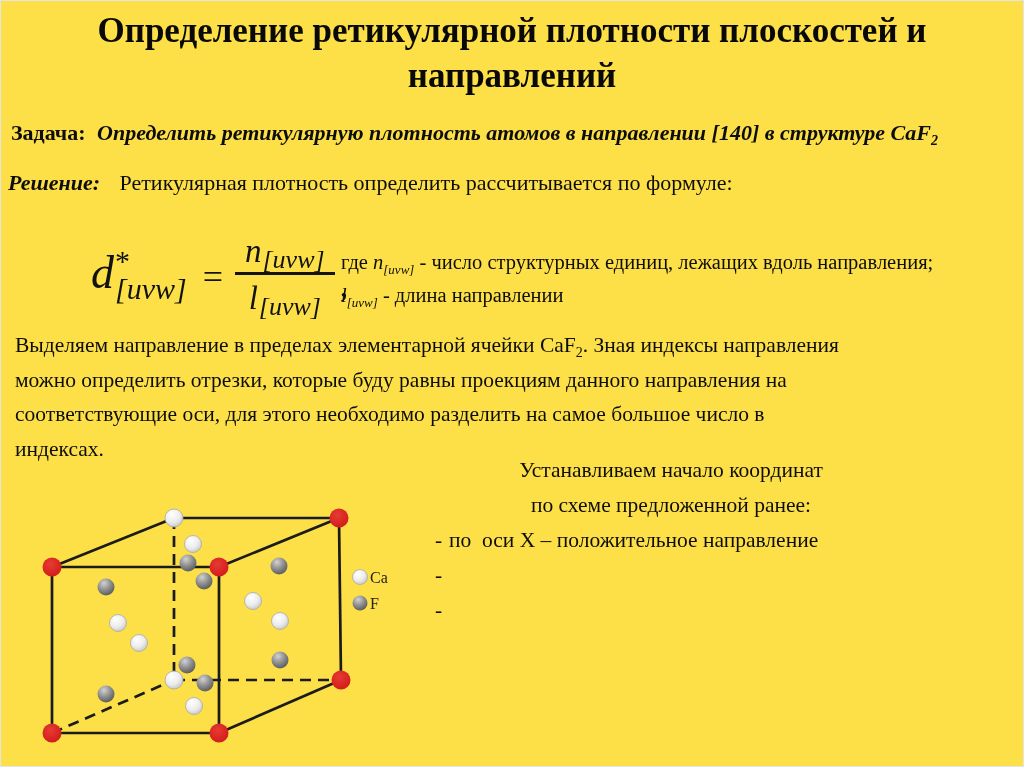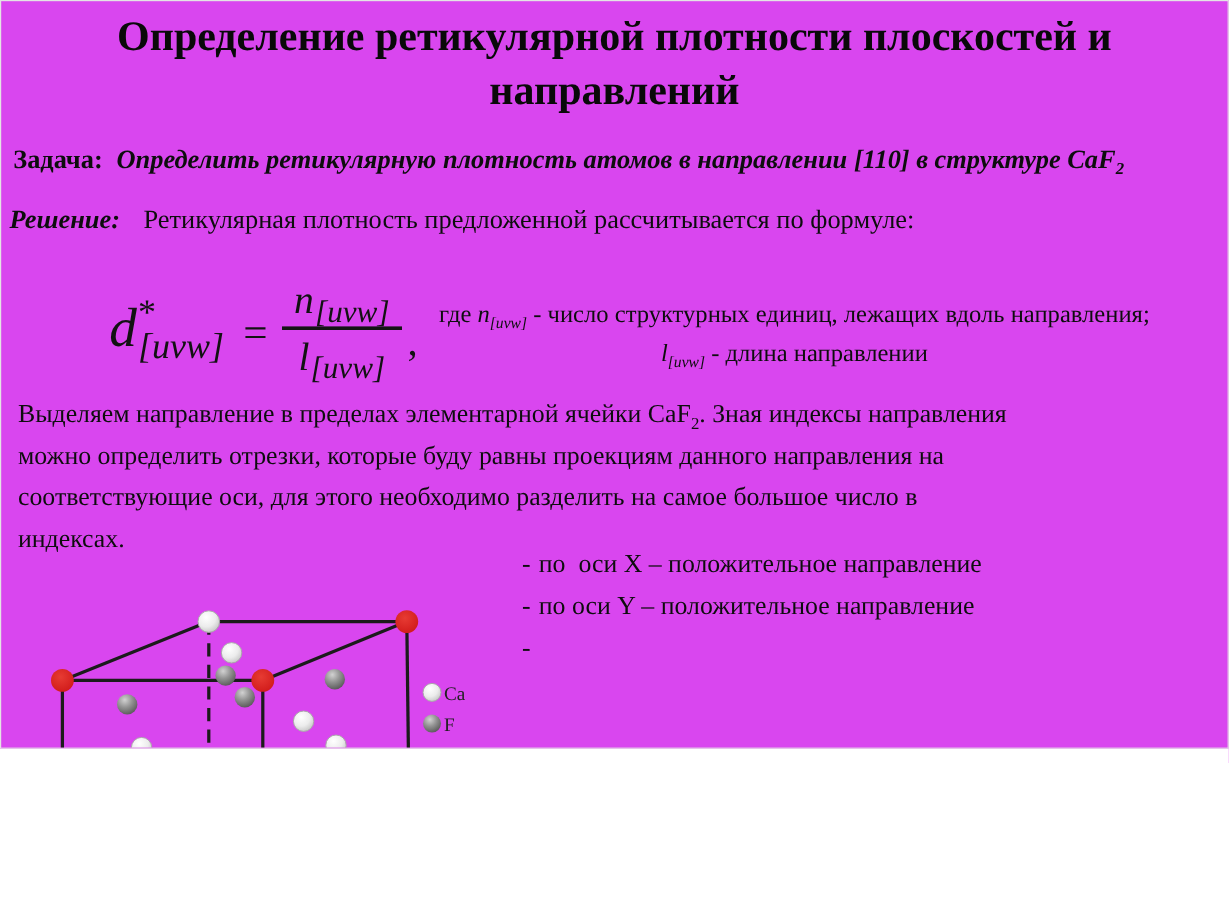--- a/index.html
+++ b/index.html
@@ -1,18 +1,18 @@
 <!DOCTYPE html>
 <html><head>
 <meta charset="utf-8">
 <style>
   html,body { margin:0; padding:0; background:#fff; }
   .slide {
-    position:relative; width:1024px; height:624px;
-    background:#d946ef; overflow:hidden;
+    position:relative; width:1024px; height:767px;
+    background:#fde047; overflow:hidden;
     font-family:"Liberation Serif","DejaVu Serif",serif;
     color:#0d0d0d;
     box-sizing:border-box;
     border:1px solid #e4e4e4;
   }
   
   .title {
     position:absolute; top:7px; left:0; right:0;
     text-align:center; font-size:35px; font-weight:bold;
     line-height:45px; white-space:pre-line; color:#090909;
@@ -39,22 +39,22 @@
   .f-dsub { font-size:30px; line-height:30px; margin-top:2px; }
   .f-eq { font-size:36px; font-style:normal; margin:0 12px 0 16px; }
   .f-frac { display:flex; flex-direction:column; align-items:center; }
   .f-num, .f-den { display:flex; align-items:flex-start; font-size:33px; line-height:30px; padding:2px 10px 6px 10px; }
   .f-num { border-bottom:3px solid #141414; }
   .f-den { padding-top:8px; }
   .f-ssub { font-size:26px; position:relative; top:9px; margin-left:1px; }
   .f-comma { font-size:34px; font-style:normal; align-self:flex-end; margin:0 0 14px 5px; }
   
   .where {
-    position:absolute; left:321px; top:245px;
-    font-size:20.5px; line-height:33px; color:#0d0d0d; width:680px;text-align:center;
+    position:absolute; left:340px; top:245px;
+    font-size:20.5px; line-height:33px; color:#0d0d0d; width:680px;
   }
   .where i { font-style:italic; }
   .where sub { font-size:13px; font-style:italic; line-height:0; }
   
   .para {
     position:absolute; left:14px; top:327px; width:1004px;
     font-size:21.5px; line-height:34.5px; white-space:pre-line;
   }
   
   .coords { position:absolute; left:400px; top:452px; width:540px; font-size:21.5px; }
@@ -69,26 +69,26 @@
 </head>
 <body>
 
 <div class="slide">
 
   <div class="title">Определение ретикулярной плотности плоскостей и
 направлений</div>
 
   <div class="task">
     <span class="lbl">Задача:</span>
-    <span class="body"><span>Определить ретикулярную плотность атомов в направлении [110] в структуре CaF</span><sub>2</sub></span>
+    <span class="body"><span>Определить ретикулярную плотность атомов в направлении [140] в структуре CaF</span><sub>2</sub></span>
   </div>
 
   <div class="solution">
     <span class="lbl">Решение:</span>
-    <span class="body">Ретикулярная плотность предложенной рассчитывается по формуле:</span>
+    <span class="body">Ретикулярная плотность определить рассчитывается по формуле:</span>
   </div>
 
   <div class="formula">
     <span class="f-d">
       <span class="f-d-base">d</span>
       <span class="f-d-stack">
         <span class="f-star">*</span>
         <span class="f-dsub">[uvw]</span>
       </span>
     </span>
@@ -110,27 +110,28 @@
     <span>где </span><i>n</i><sub>[uvw]</sub><span> - число структурных единиц, лежащих вдоль направления;</span><br>
     <i>l</i><sub>[uvw]</sub><span> - длина направлении</span>
   </div>
 
   <div class="para"><span>Выделяем направление в пределах элементарной ячейки CaF</span><sub>2</sub><span>. Зная индексы направления
 можно определить отрезки, которые буду равны проекциям данного направления на
 соответствующие оси, для этого необходимо разделить на самое большое число в
 индексах.</span></div>
 
   <div class="coords">
+    <div class="head">Устанавливаем начало координат
+по схеме предложенной ранее:</div>
     <div class="coord-item">
       <span class="dash">-</span>
       <span class="txt">по&nbsp; оси X – положительное направление</span>
     </div>
     <div class="coord-item">
       <span class="dash">-</span>
-      <span class="txt">по оси Y – положительное направление</span>
     </div>
     <div class="coord-item">
       <span class="dash">-</span>
     </div>
   </div>
 
   <svg class="diagram" viewBox="0 0 400 270" width="400" height="270">
     <defs>
       <radialGradient id="gCa" cx="38%" cy="30%" r="80%">
         <stop offset="0%" stop-color="#ffffff"></stop>

